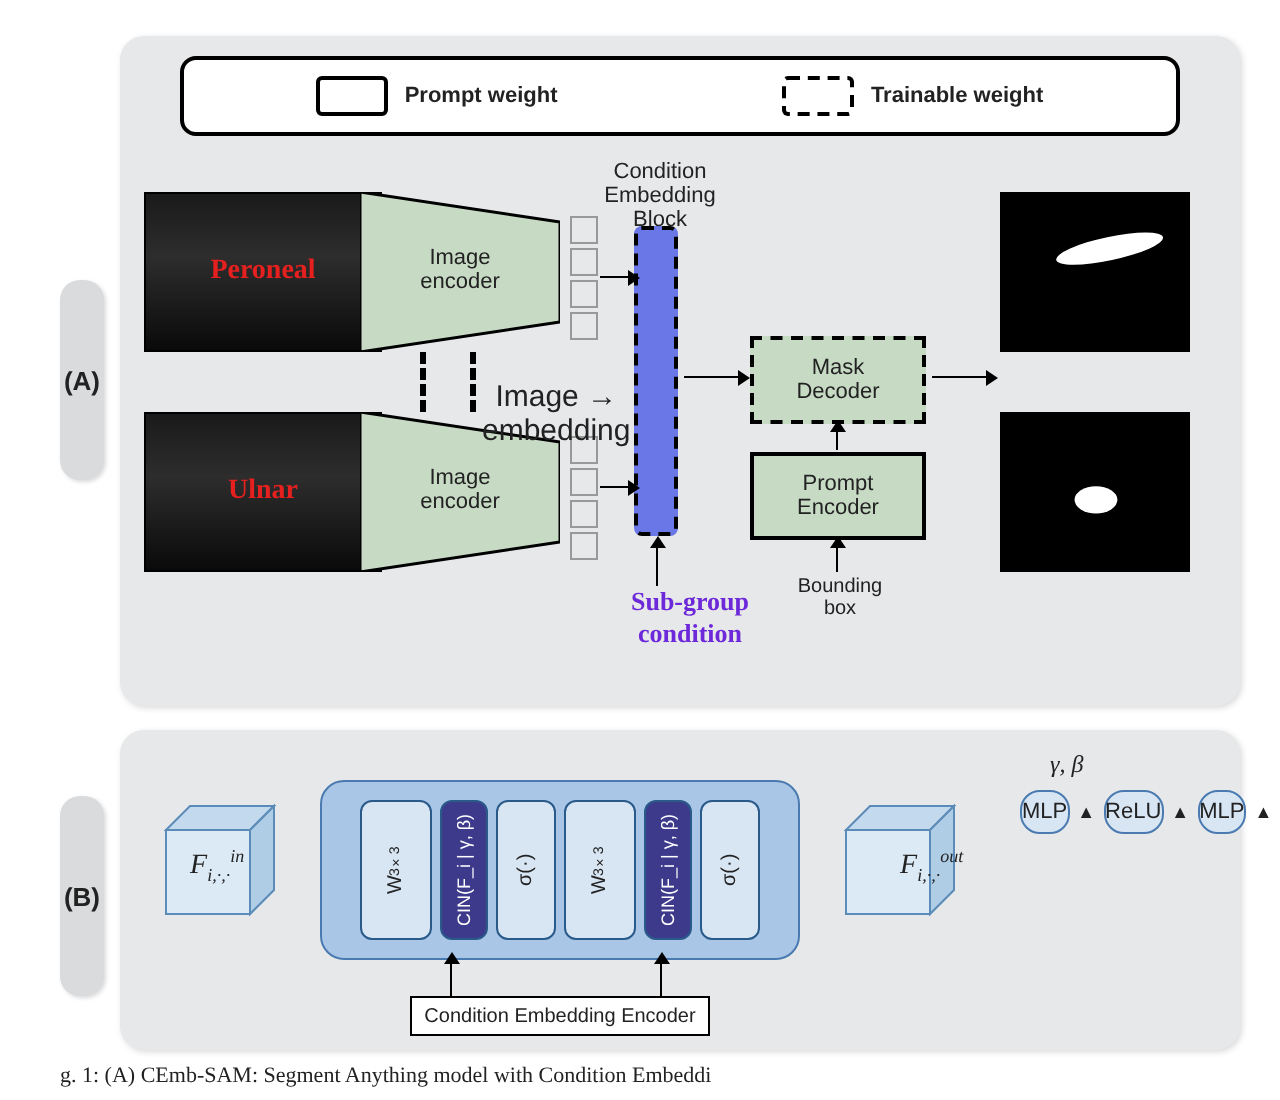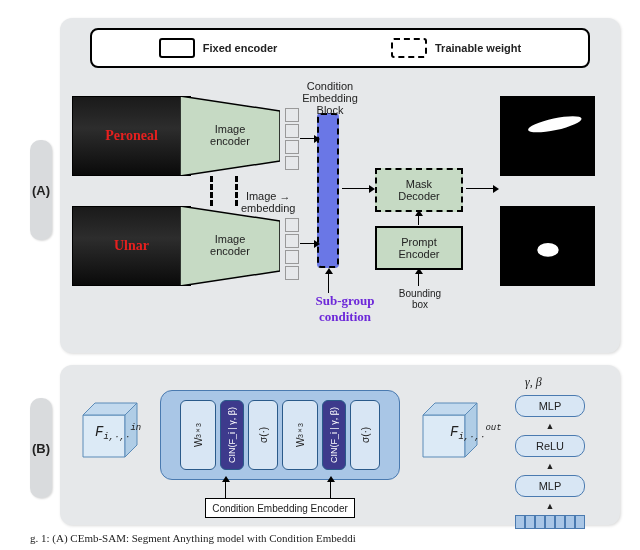--- a/index.html
+++ b/index.html
@@ -23,67 +23,67 @@
   .encoder-top { left: 120px; top: 78px; }
   .encoder-bot { left: 120px; top: 188px; }
   .enc-label { position: absolute; width: 100px; text-align: center; font-size: 11px; line-height: 1.1; }
   .enc-label-top { left: 120px; top: 105px; }
   .enc-label-bot { left: 120px; top: 215px; }
   .weight-line { position: absolute; border-left: 3px dashed #000; height: 30px; }
   .embed-stack { position: absolute; display: flex; flex-direction: column; gap: 2px; }
   .embed-sq { width: 14px; height: 14px; background: #e6e8ea; border: 1px solid #999; }
   .embed-top { left: 225px; top: 90px; }
   .embed-bot { left: 225px; top: 200px; }
-  .img2emb { position: absolute; left: 181px; top: 172px; font-size: 11px; text-align: center; }
+  .img2emb { position: absolute; left: 181px; top: 172px; font-size: 15px; text-align: center; }
   .cond-block { position: absolute; left: 257px; top: 95px; width: 22px; height: 155px; background: #6a77e6; border: 2.5px dashed #000; border-radius: 4px; }
   .cond-label { position: absolute; left: 235px; top: 62px; width: 70px; text-align: center; font-size: 11px; line-height: 1.1; }
   .arrow-h { position: absolute; height: 0; border-top: 1.5px solid #000; }
   .arrow-h::after { content:""; position:absolute; right:-5px; top:-4px; border-left:6px solid #000; border-top:4px solid transparent; border-bottom:4px solid transparent; }
   .arrow-v { position: absolute; width: 0; border-left: 1.5px solid #000; }
   .arrow-v-up::after { content:""; position:absolute; left:-4px; top:-5px; border-bottom:6px solid #000; border-left:4px solid transparent; border-right:4px solid transparent; }
   .mask-dec { position: absolute; left: 315px; top: 150px; width: 88px; height: 44px; background: #c6dac4; border: 2.5px dashed #000; display: flex; align-items: center; justify-content: center; text-align: center; font-size: 11px; line-height: 1.1; }
   .prompt-enc { position: absolute; left: 315px; top: 208px; width: 88px; height: 44px; background: #c6dac4; border: 2px solid #000; display: flex; align-items: center; justify-content: center; text-align: center; font-size: 11px; line-height: 1.1; }
   .subgroup { position: absolute; left: 235px; top: 275px; width: 100px; text-align: center; color: #6d28d9; font-weight: 600; font-family: Georgia, serif; font-size: 13px; }
   .bbox-lbl { position: absolute; left: 330px; top: 270px; font-size: 10px; text-align: center; width: 60px; }
   .mask-img { position: absolute; width: 95px; height: 80px; background: #000; border: 1px solid #000; }
   .mask-top { left: 440px; top: 78px; }
   .mask-top svg { width: 100%; height: 100%; }
   .mask-bot { left: 440px; top: 188px; }
   .mask-bot svg { width: 100%; height: 100%; }
   
   .cube { position: absolute; width: 70px; height: 70px; }
   .cube svg { width: 100%; height: 100%; }
   .cube-in { left: 15px; top: 30px; }
   .cube-out { left: 355px; top: 30px; }
-  .cube-lbl { position: absolute; font-style: italic; font-family: Liberation Mono, monospace; font-size: 14px; }
+  .cube-lbl { position: absolute; font-style: italic; font-family: Liberation Serif, serif; font-size: 14px; }
   .cube-lbl-in { left: 35px; top: 58px; }
   .cube-lbl-out { left: 375px; top: 58px; margin-left: 15px; }
   .pipe { position: absolute; left: 100px; top: 25px; width: 240px; height: 90px; background: #a9c6e6; border: 1px solid #4a7ab0; border-radius: 12px; display: flex; align-items: center; justify-content: center; gap: 4px; padding: 0 6px; }
   .block { height: 70px; border: 1px solid #2a5a8a; border-radius: 6px; display: flex; align-items: center; justify-content: center; writing-mode: vertical-rl; transform: rotate(180deg); font-size: 10px; text-align: center; }
   .block-w { width: 36px; background: #d8e6f4; }
   .block-cin { width: 24px; background: #3d3a8c; color: #fff; font-size: 9px; }
   .block-sig { width: 30px; background: #d8e6f4; }
   .cond-enc-box { position: absolute; left: 145px; top: 133px; width: 150px; height: 20px; background: #fff; border: 1px solid #000; display: flex; align-items: center; justify-content: center; font-size: 10px; }
-  .mlp-stack { position: absolute; left: 450px; top: 30px; width: 80px; display: flex; flex-direction: column; align-items: center; gap: 4px; }
+  .mlp-stack { position: absolute; left: 450px; top: 30px; width: 80px; display: flex; flex-direction: row; align-items: center; gap: 4px; }
   .mlp-box { width: 70px; height: 22px; background: #d8e6f4; border: 1px solid #4a7ab0; border-radius: 10px; display: flex; align-items: center; justify-content: center; font-size: 11px; }
   .gammabeta { position: absolute; left: 465px; top: 10px; font-style: italic; font-family: Georgia, serif; font-size: 12px; }
   .vec-row { width: 70px; height: 14px; display: flex; }
   .vec-cell { flex: 1; background: #a9c6e6; border: 0.5px solid #4a7ab0; }
   .caption { position: absolute; left: 30px; top: 532px; font-size: 11px; font-family: Georgia, serif; }
   .conn-line { position:absolute; border-left:1px solid #000; }
 </style>
 </head>
 <body>
 
 <div class="panel panel-a">
 
   <div class="legend">
     <div class="legend-item">
       <div class="legend-solidbox"></div>
-      <span>Fixed encoder</span>
+      <span>Prompt weight</span>
     </div>
     <div class="legend-item">
       <div class="legend-dashbox"></div>
       <span>Trainable weight</span>
     </div>
   </div>
 
   <div class="us-img us-peroneal">
       <span>Peroneal</span>
     </div>

